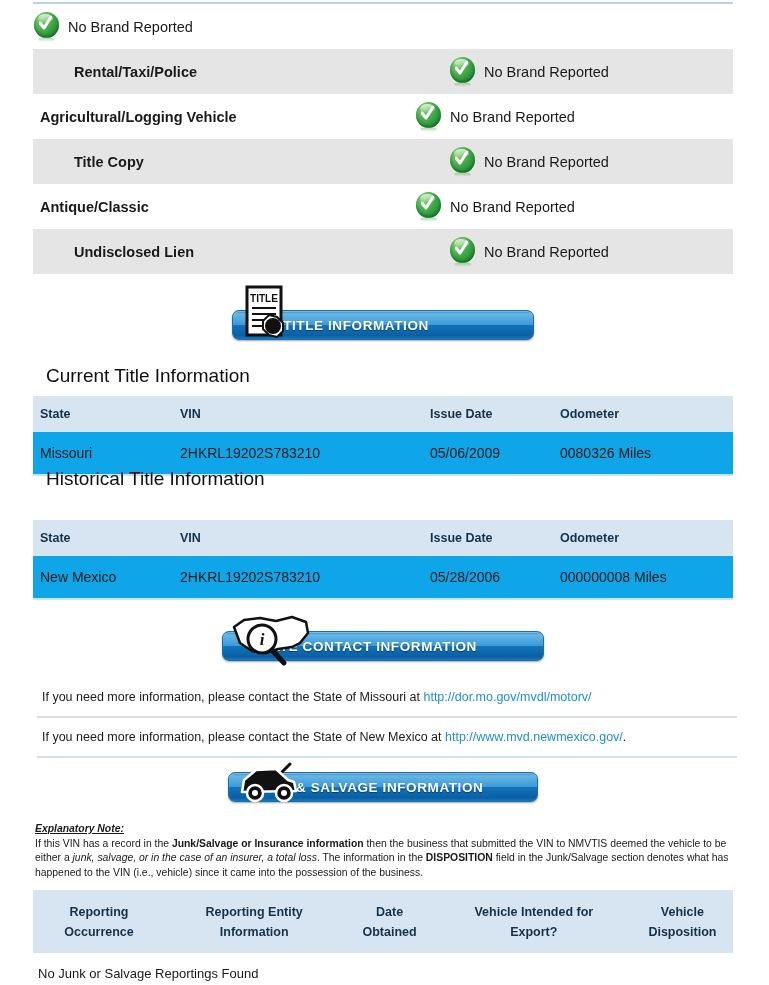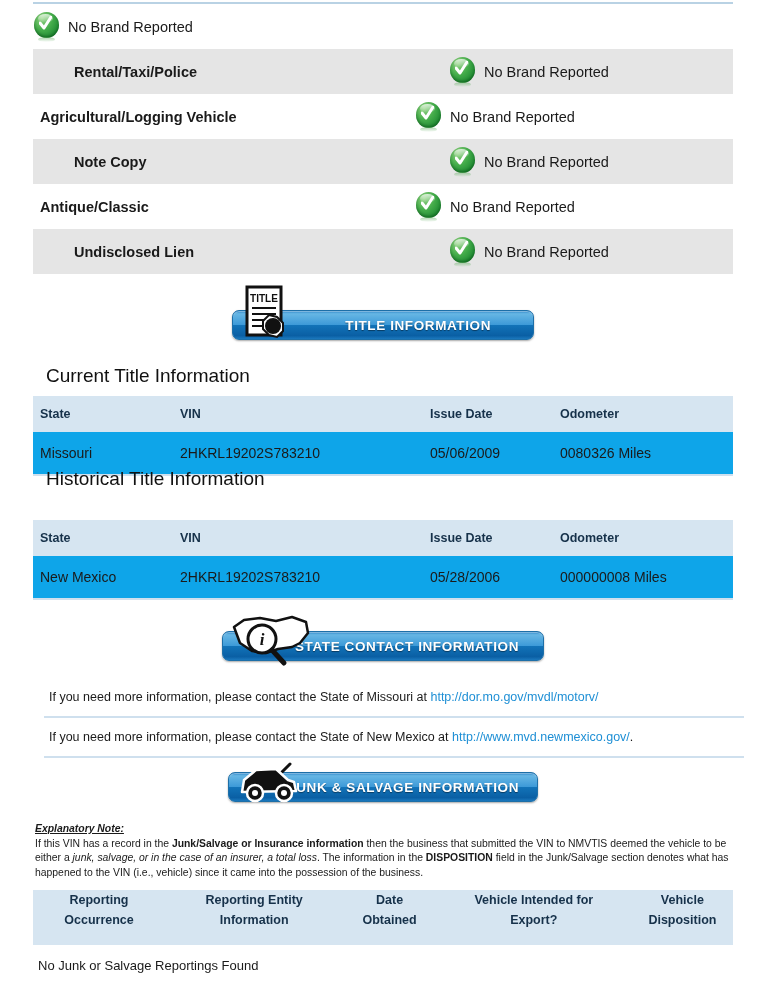--- a/index.html
+++ b/index.html
@@ -95,22 +95,22 @@
   .banner {
     height: 30px;
     border-radius: 7px;
     background: linear-gradient(to bottom,
         #2f86c8 0%, #66b6e4 10%, #3d9ad8 49%,
         #1273b8 51%, #0a5fa4 88%, #1b78bd 100%);
     border: 1px solid #1d6fa8;
     box-shadow: 0 1px 2px rgba(0,0,0,.35), inset 0 1px 0 rgba(255,255,255,.35);
     display: flex;
     align-items: center;
-    justify-content: flex-end;
-    padding-right: 14px;
+    justify-content: center;
+    padding-right: 26px;
     box-sizing: border-box;
   }
   .banner-text {
     color: #ffffff;
     font-size: 13.5px;
     font-weight: bold;
     letter-spacing: .6px;
     text-shadow: 0 1px 1px rgba(0,0,0,.45);
   }
   .banner-icon {
@@ -159,21 +159,21 @@
     color: #1a1a1a;
   }
   .col-state { width: 140px; }
   .col-vin   { width: 250px; }
   .col-date  { width: 130px; }
   .col-odo   { width: 180px; }
 
   
   .contact-row {
     position: absolute;
-    left: 44px;
+    left: 37px;
     width: 700px;
     height: 40px;
     display: flex;
     align-items: center;
     border-bottom: 2px solid #cfe0ee;
     box-sizing: border-box;
   }
   .contact-text {
     font-size: 12.5px;
     color: #1a1a1a;
@@ -204,22 +204,23 @@
   .note i { font-style: italic; }
 
   
   .junk-table {
     position: absolute;
     left: 33px;
     width: 700px;
   }
   .jt-head {
     background: #d6e5f1;
-    height: 55px;
-    display: flex;
+    height: 63px;
+    display: flex;
+    align-items: center;
     gap: 21px;
   }
   .jt-head .jc {
     font-size: 12.5px;
     font-weight: bold;
     color: #16314a;
     text-align: center;
     line-height: 20px;
   }
   .jc-1 { width: 150px; }
@@ -283,21 +284,21 @@
         <svg class="mark" viewBox="0 0 13 16">
           <path d="M1 7 L5 12 L12 1" fill="none" stroke="#ffffff" stroke-width="3" stroke-linecap="round" stroke-linejoin="round"></path>
         </svg>
         <span class="refl"></span>
       </span>
       <span class="brand-status-text">No Brand Reported</span>
     </div>
   </div>
 
   <div class="brand-row shaded">
-    <div class="brand-label">Note Copy</div>
+    <div class="brand-label">Title Copy</div>
     <div class="brand-status">
       <span class="check-icon">
         <span class="ball"></span>
           <span class="gloss"></span>
         <svg class="mark" viewBox="0 0 13 16">
           <path d="M1 7 L5 12 L12 1" fill="none" stroke="#ffffff" stroke-width="3" stroke-linecap="round" stroke-linejoin="round"></path>
         </svg>
         <span class="refl"></span>
       </span>
       <span class="brand-status-text">No Brand Reported</span>

